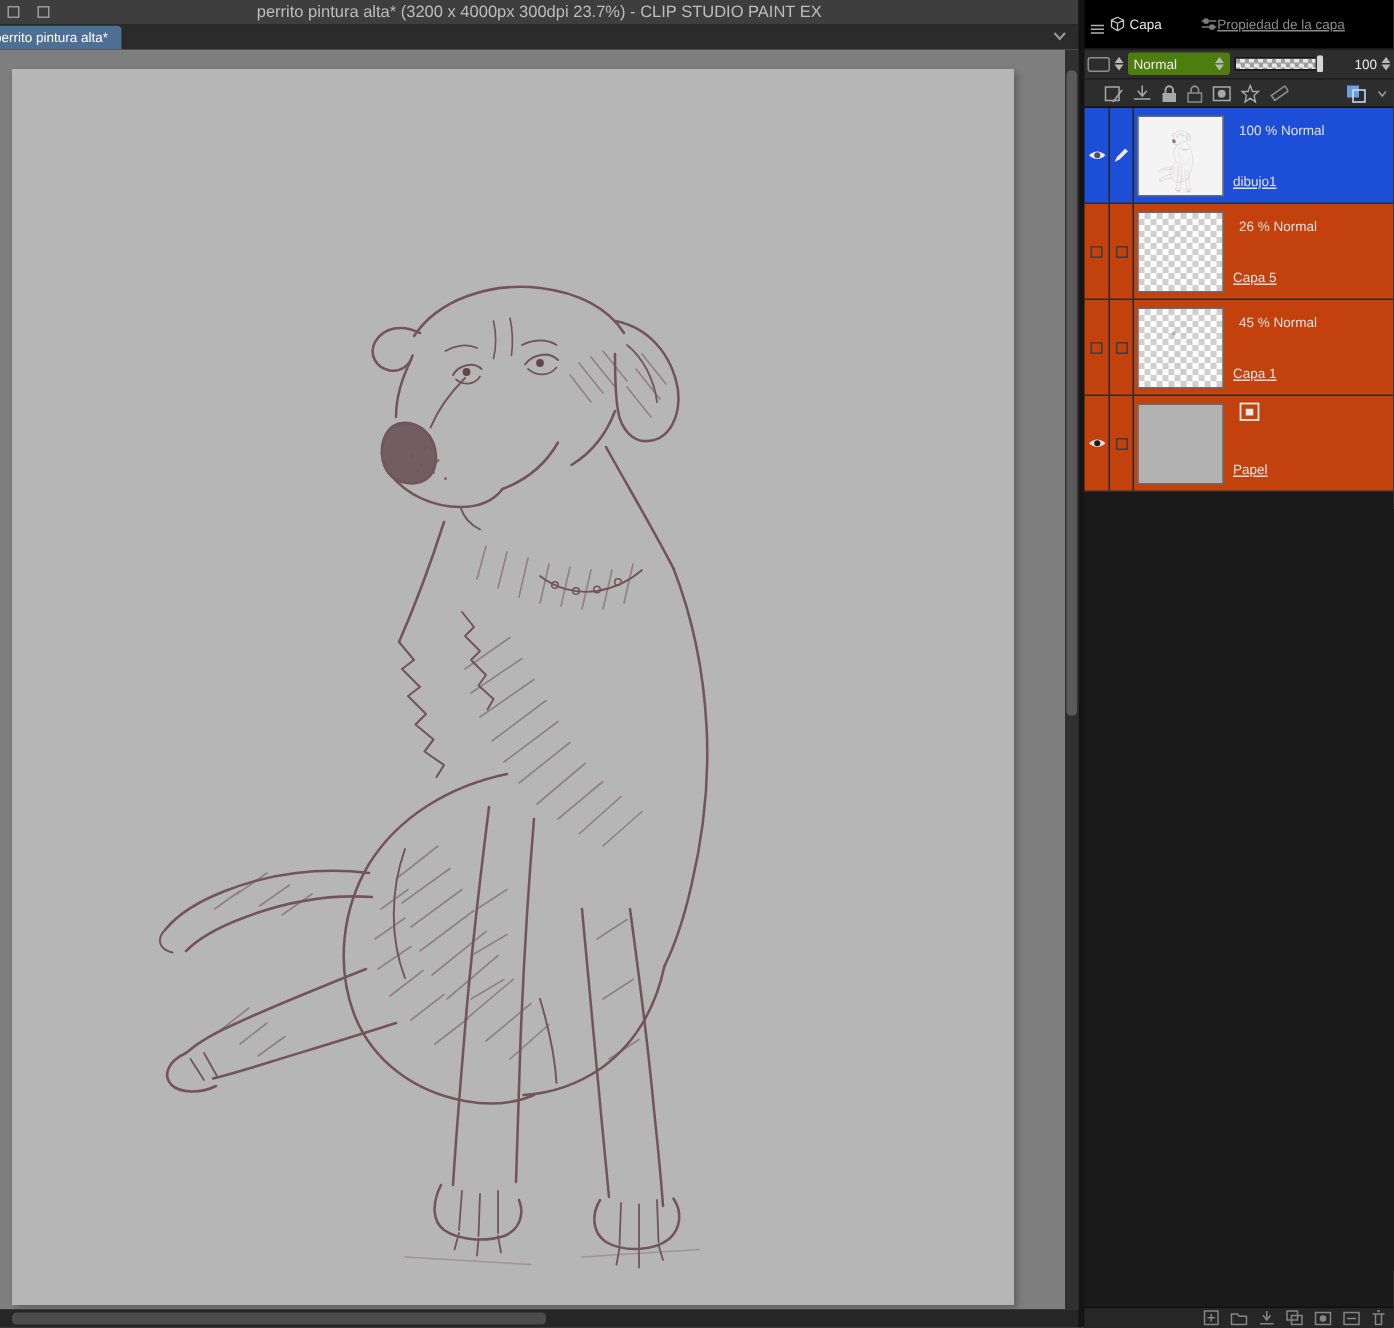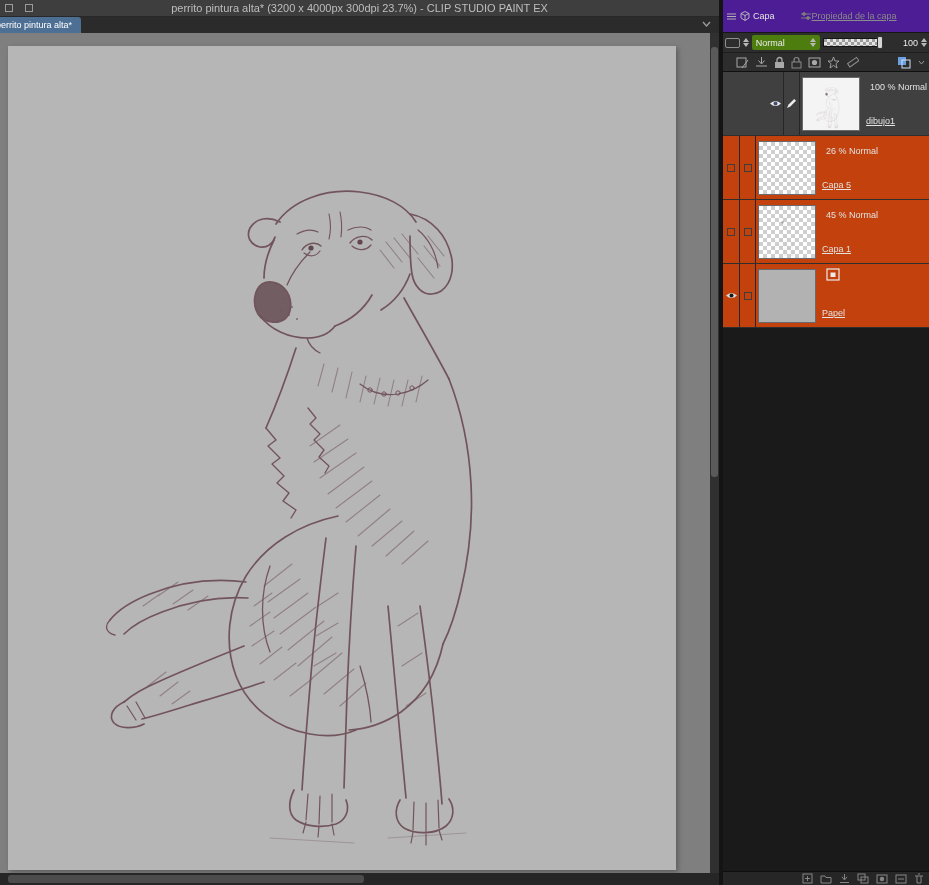--- a/index.html
+++ b/index.html
@@ -28,22 +28,22 @@
 
   .v-scroll { position:absolute; right:0; top:0; width:9px; height:840px; background:#303030; }
   .v-thumb { position:absolute; left:1px; top:14px; width:7px; height:430px; background:#5a5a5a; border-radius:3px; }
   .h-scroll { position:absolute; left:0; top:873px; width:719px; height:12px; background:#262626; }
   .h-thumb { position:absolute; left:8px; top:2px; width:356px; height:8px; background:#4c4c4c; border-radius:3px; }
 
   .divider { position:absolute; left:719px; top:0; width:4px; height:885px; background:#141414; }
 
   
   .layer-panel { position:absolute; left:723px; top:0; width:206px; height:885px; background:#1a1a1a; }
-  .panel-header { height:13px; background:#4c1d95; border-bottom:1px solid #161616;
-                  display:flex; align-items:center; gap:4px; padding:16px 4px; font-size:9px; }
+  .panel-header { height:13px; background:#000000; border-bottom:1px solid #161616;
+                  display:flex; gap:4px; padding:16px 4px; font-size:9px; }
   .panel-tab-active { color:#e6e6e6; display:flex; align-items:center; gap:3px; }
   .panel-tab-inactive { color:#8b8b8b; display:flex; align-items:center; gap:1px; margin-left:22px;text-decoration:underline; }
 
   .blend-row { height:20px; background:#2d2d2d; border-bottom:1px solid #1d1d1d;
                display:flex; align-items:center; gap:3px; padding:0 2px; }
   .mini-box { width:15px; height:10px; border:1px solid #8f8f8f; border-radius:2px; }
   .stepper { display:flex; flex-direction:column; gap:1px; align-items:center; }
   .stepper i { width:0; height:0; border-left:3px solid transparent; border-right:3px solid transparent; display:block; }
   .stepper .up { border-bottom:4px solid #b8b8b8; }
   .stepper .dn { border-top:4px solid #b8b8b8; }
@@ -54,21 +54,21 @@
   .slider-knob { position:absolute; right:-2px; top:-3px; width:6px; height:13px; background:#d6d6d6;
                  border:1px solid #333; border-radius:2px; }
   .opacity-value { font-size:9px; color:#ececec; margin-left:18px; }
 
   .layer-toolbar { height:19px; background:#2d2d2d; border-bottom:1px solid #101010;
                    display:flex; align-items:center; gap:6px; padding:0 4px 0 13px; }
   .layer-toolbar .spacer { flex:1; }
 
   .layer-list { background:#101010; }
   .layer-row { height:64px; background:#c2410c; border-bottom:1px solid #2e2e2e; display:flex; }
-  .layer-row.selected { background:#404040;padding-left:44px; }
+  .layer-row.selected { background:#1d4ed8; }
   .col-eye { width:17px; border-right:1px solid #262626; display:flex; align-items:center; justify-content:center; }
   .col-edit { width:16px; border-right:1px solid #262626; display:flex; align-items:center; justify-content:center; }
   .sq-placeholder { width:8px; height:8px; border:1px solid #3d3d3d; }
   .thumb-wrap { width:62px; display:flex; align-items:center; justify-content:center; }
   .thumb { position:relative; width:56px; height:52px; background:#f4f4f4; outline:1px solid #6a6a6a; overflow:hidden; }
   .thumb.checker { background:repeating-conic-gradient(#cfcfcf 0% 25%, #ffffff 0% 50%) 0 0/8px 8px; }
   .thumb.paperfill { background:#b2b2b2; }
   .thumb svg { position:absolute; inset:0; width:100%; height:100%; }
   .art-full { opacity:.9; }
   .art-faint { opacity:.18; }

